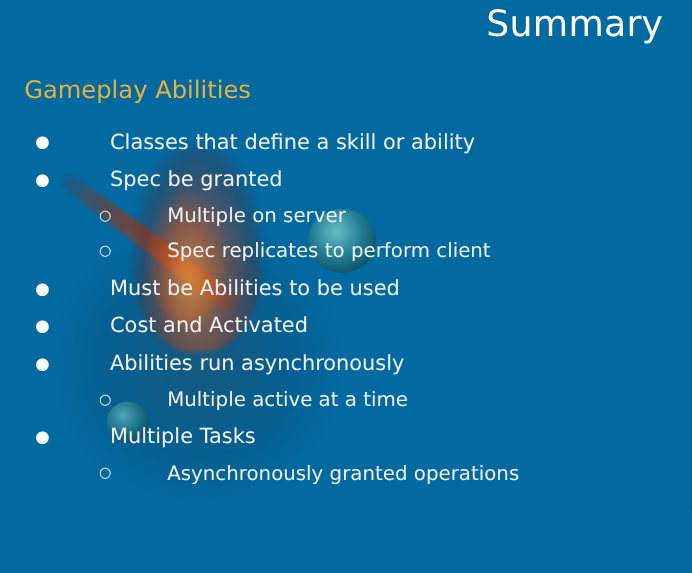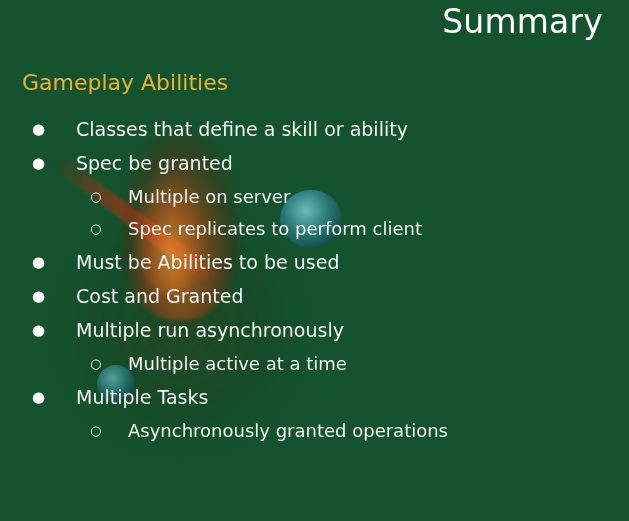--- a/index.html
+++ b/index.html
@@ -11,21 +11,21 @@
     width: 629px;
     height: 521px;
     overflow: hidden;
     font-family: "DejaVu Sans", sans-serif;
     color: #ffffff;
     position: relative;
   }
   .slide {
     position: absolute;
     inset: 0;
-    background: #14532d;
+    background: #0369a1;
     overflow: hidden;
   }
 
   
   .art {
     position: absolute;
     left: 0;
     top: 120px;
     width: 330px;
     height: 401px;
@@ -180,20 +180,21 @@
     font-size: 15px;
     line-height: 26px;
   }
   .lvl2 .marker {
     width: 38px;
     font-size: 13px;
     line-height: 25px;
   }
   .btext {
     color: #f2f2f2;
+    margin-left: 24px;
   }
   .lvl1 .btext {
     font-size: 19px;
     line-height: 26px;
   }
   .lvl2 .btext {
     font-size: 18px;
     line-height: 25px;
   }
 </style>
@@ -238,26 +239,26 @@
       <span class="btext">Spec replicates to perform client</span>
     </div>
 
     <div class="bullet lvl1">
       <span class="marker">●</span>
       <span class="btext">Must be Abilities to be used</span>
     </div>
 
     <div class="bullet lvl1">
       <span class="marker">●</span>
-      <span class="btext">Cost and Granted</span>
-    </div>
-
-    <div class="bullet lvl1">
-      <span class="marker">●</span>
-      <span class="btext">Multiple run asynchronously</span>
+      <span class="btext">Cost and Activated</span>
+    </div>
+
+    <div class="bullet lvl1">
+      <span class="marker">●</span>
+      <span class="btext">Abilities run asynchronously</span>
     </div>
 
     <div class="bullet lvl2">
       <span class="marker">○</span>
       <span class="btext">Multiple active at a time</span>
     </div>
 
     <div class="bullet lvl1">
       <span class="marker">●</span>
       <span class="btext">Multiple Tasks</span>

